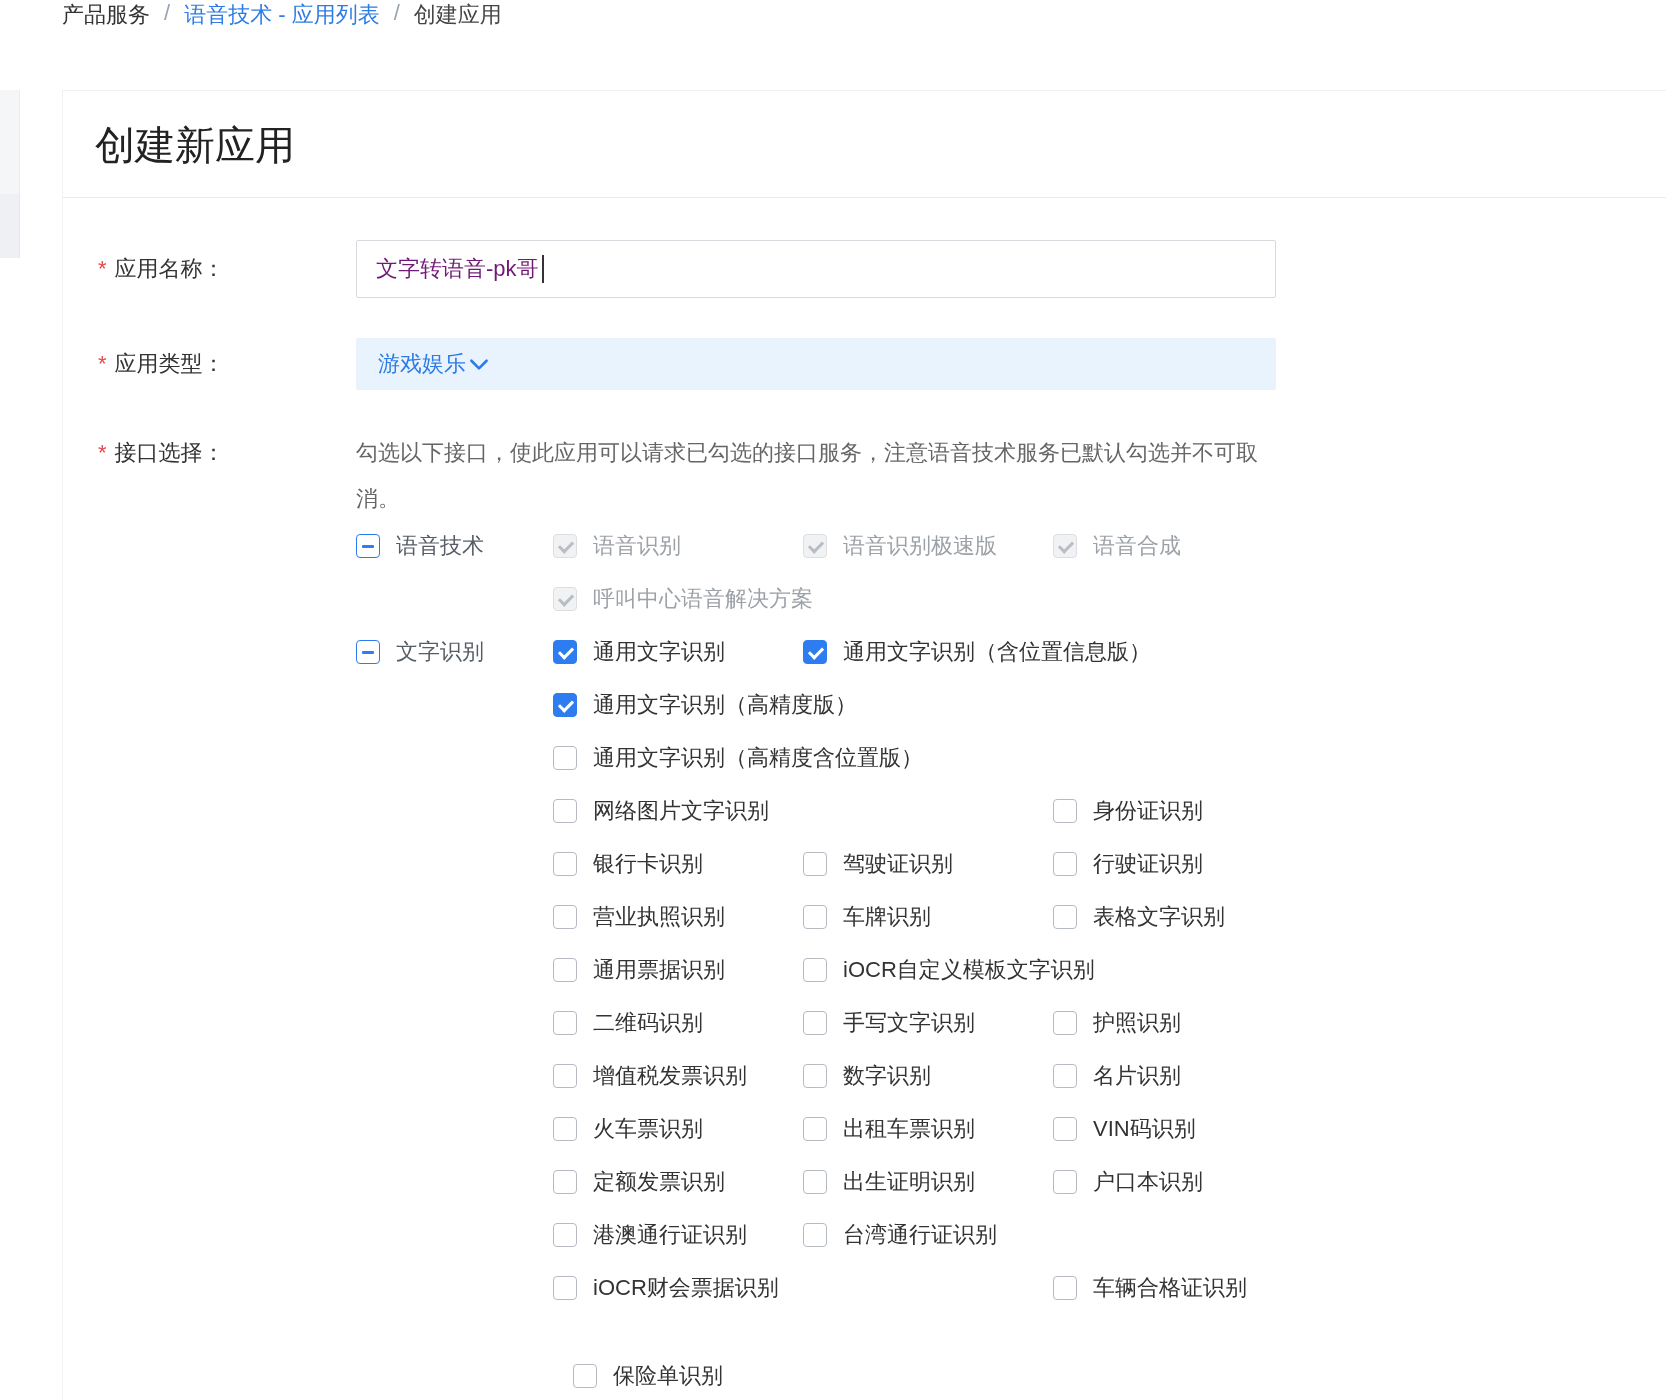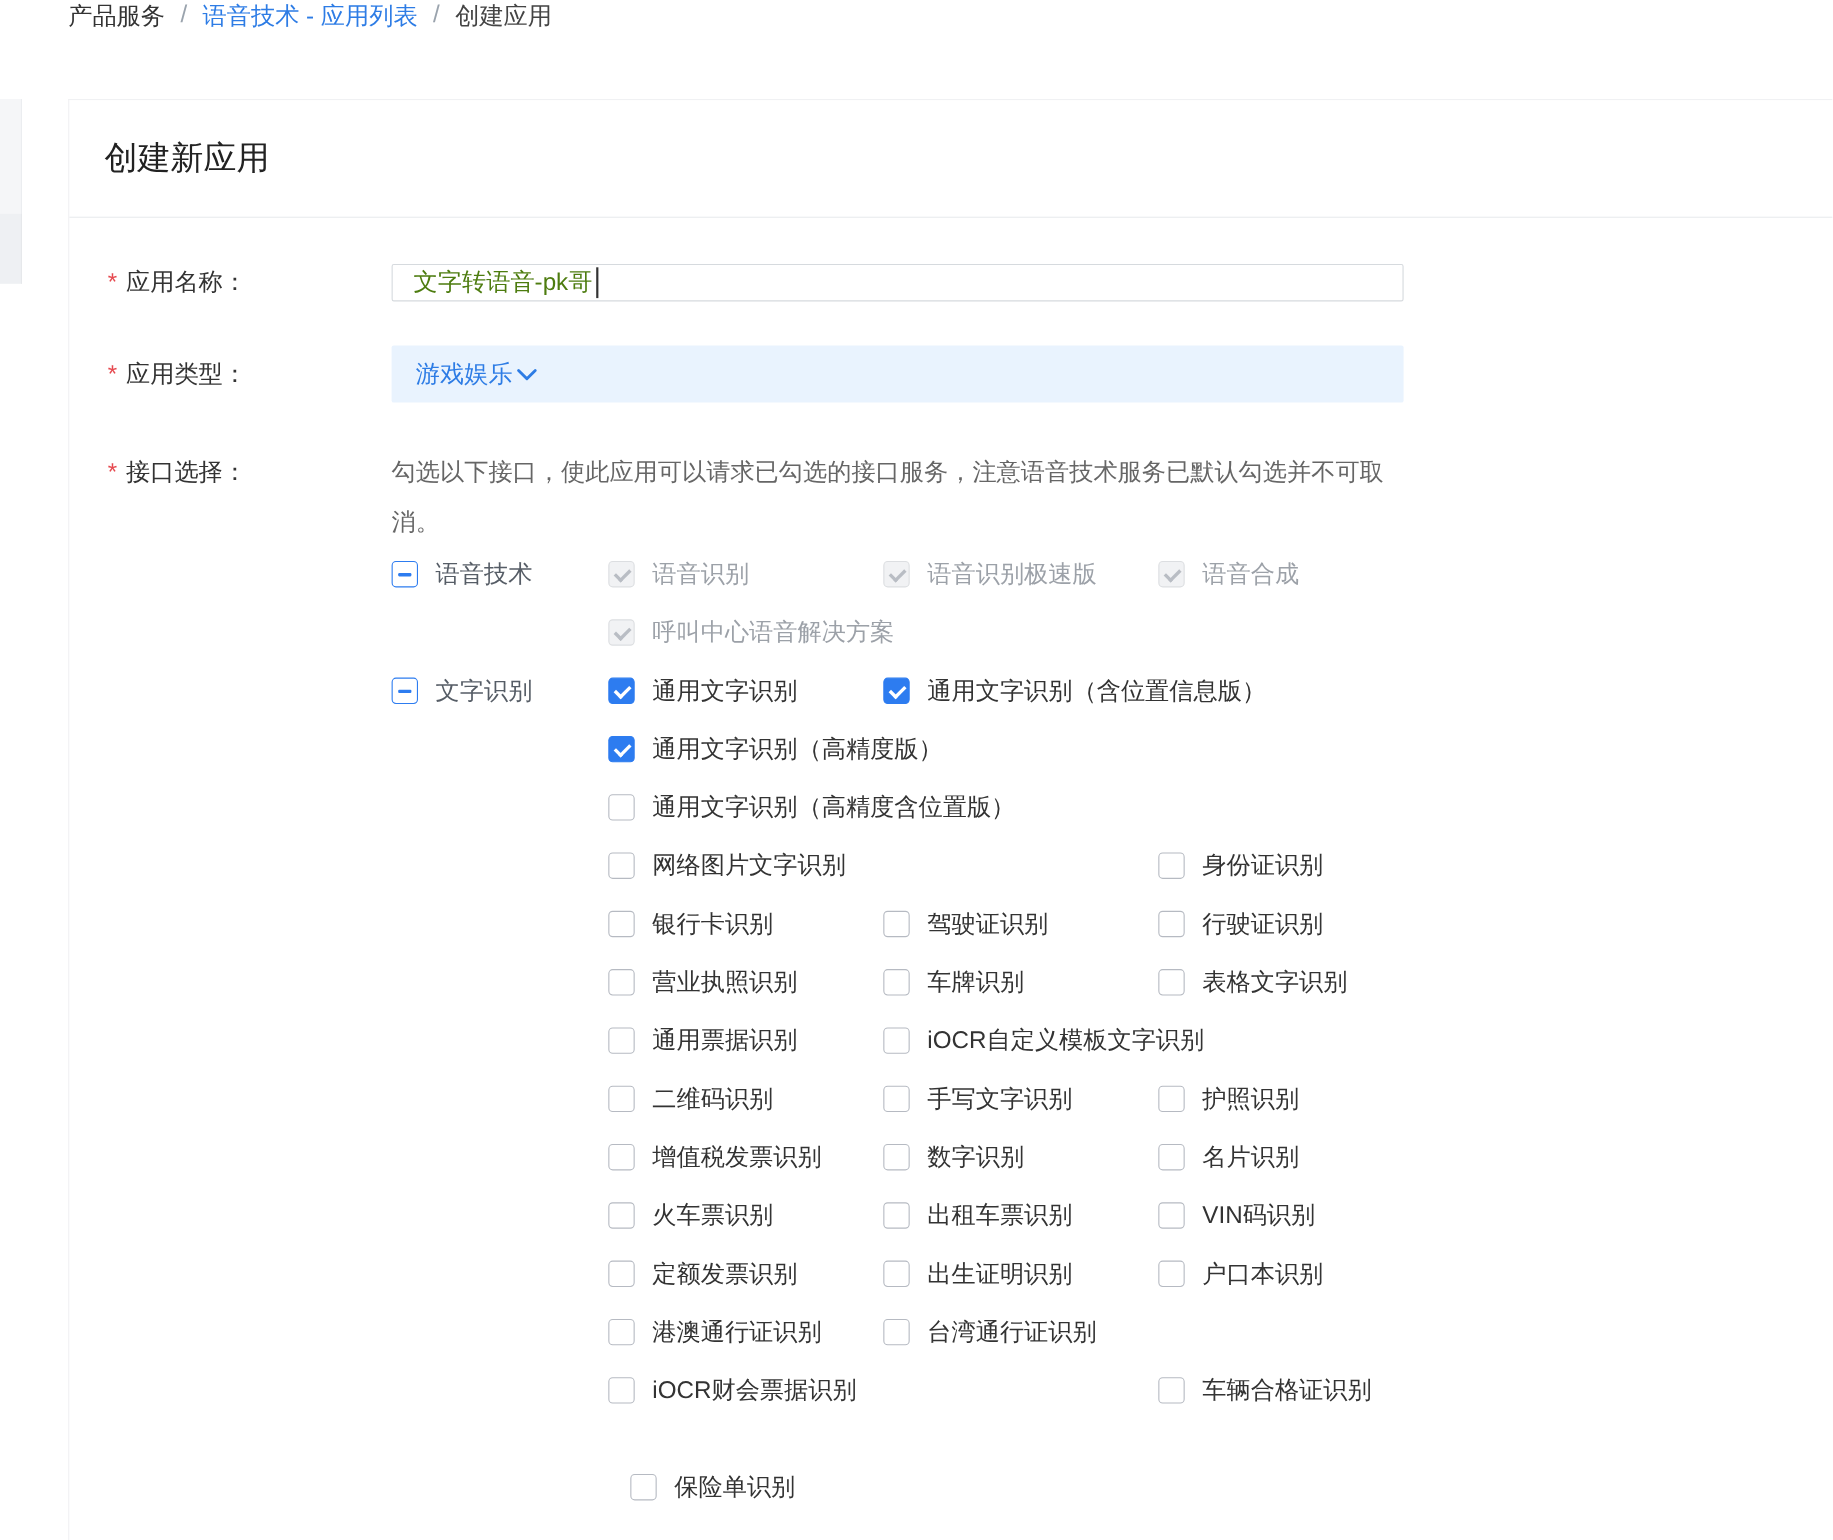--- a/index.html
+++ b/index.html
@@ -20,34 +20,34 @@
   
   .breadcrumb { height: 90px; display: flex; align-items: flex-start; padding-left: 42px; font-size: 22px; }
   .breadcrumb .bc-plain { color: #333; cursor: pointer; }
   .breadcrumb .bc-sep { color: #9aa3ad; margin: 0 14px; }
   .breadcrumb .bc-link { color: #2d7ce5; text-decoration: none; cursor: pointer; }
   .breadcrumb .bc-current { color: #444; }
 
   
   .card { margin-left: 42px; border-top: 1px solid #f0f1f3; border-left: 1px solid #f0f1f3; min-height: 1310px; background: #fff; }
   .card-head { padding: 34px 32px 0 32px; }
-  .page-title { margin: 0; font-size: 30px; line-height: 40px; font-weight: 500; color: #222; }
+  .page-title { margin: 0; font-size: 40px; line-height: 40px; font-weight: 500; color: #222; }
   .title-divider { height: 1px; background: #e9ebee; margin-top: 32px; }
 
   
   .form { padding-top: 42px; }
   .form-row { display: flex; align-items: center; margin-bottom: 40px; }
   .form-row.top-align { align-items: flex-start; }
   .label-col { width: 293px; flex: none; padding-left: 35px; font-size: 22px; color: #333; display: flex; align-items: center; }
   .form-row.top-align .label-col { line-height: 46px; align-items: flex-start; }
   .req { color: #e6494f; margin-right: 8px; }
   .control-col { flex: 1; min-width: 0; }
 
-  .text-input { width: 920px; height: 34px; border: 1px solid #d6dade; border-radius: 2px;
-    display: flex; align-items: center; padding: 0 19px; font-size: 22px; color: #4d7c0f; background: #fff; cursor: text; }
+  .text-input { width: 920px; height: 58px; border: 1px solid #d6dade; border-radius: 2px;
+    display: flex; align-items: center; padding: 0 19px; font-size: 22px; color: #701a75; background: #fff; cursor: text; }
   .caret { width: 2px; height: 28px; background: #333; margin-left: 3px; flex: none; }
 
   .select { width: 920px; height: 52px; background: #e9f3fe; border-radius: 2px;
     display: flex; align-items: center; justify-content: flex-start; padding: 0 22px;
     font-size: 22px; color: #2d7ce5; cursor: pointer; }
   .chevron { width: 26px; height: 26px; flex: none; color: #2d7ce5; }
   .chevron svg { display: block; width: 100%; height: 100%; }
 
   .desc { width: 908px; font-size: 22px; color: #666; line-height: 46px; margin: 0 0 12px 0; }
 

